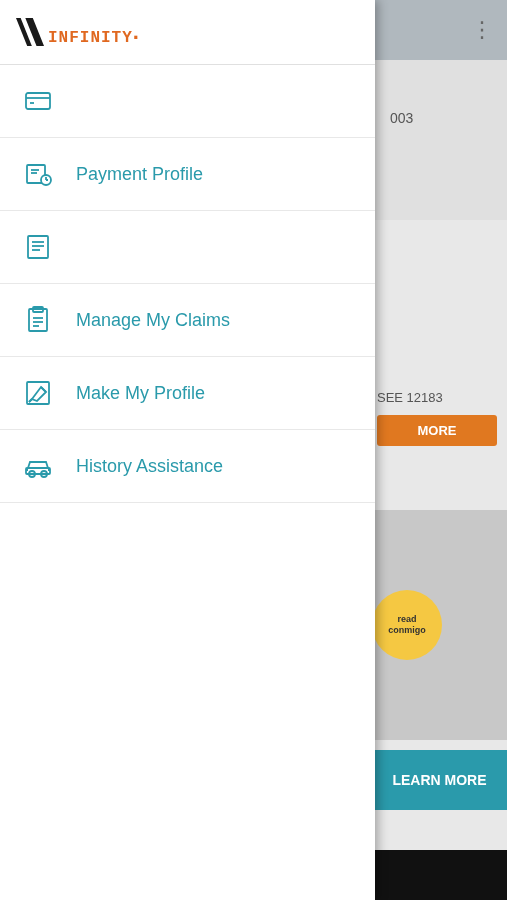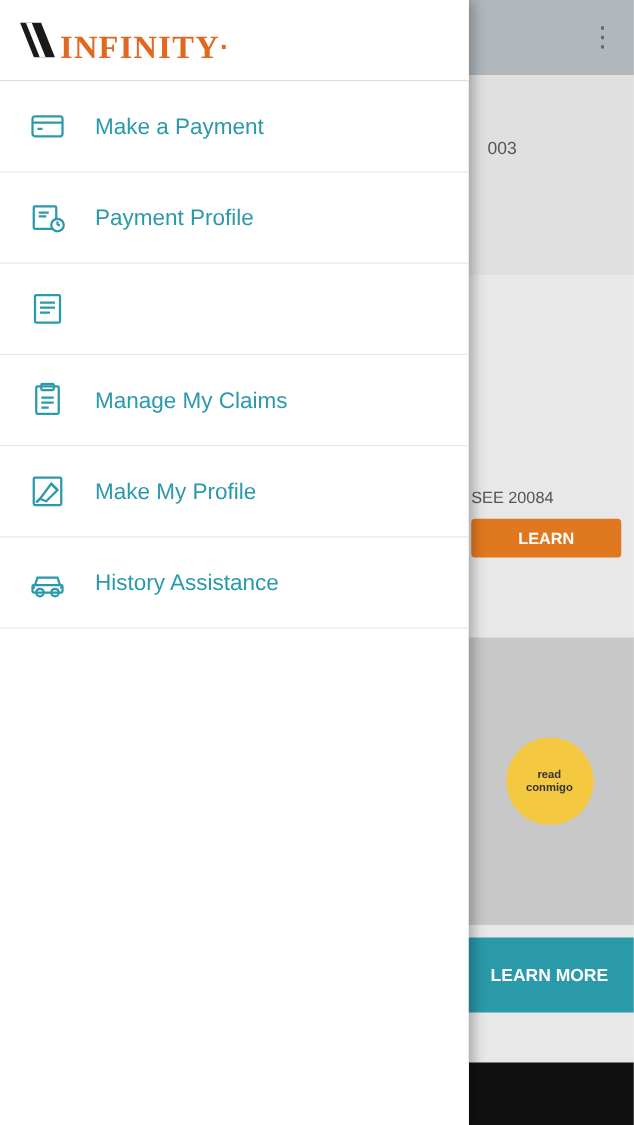--- a/index.html
+++ b/index.html
@@ -89,21 +89,21 @@
     .bg-image-area {
       position: absolute;
       top: 510px;
       right: 0;
       width: 135px;
       height: 230px;
       background: #c8c8c8;
       overflow: hidden;
       display: flex;
       align-items: center;
-      justify-content: center;
+      justify-content: flex-start;
     }
 
     .bg-read-badge {
       background: #f5c842;
       border-radius: 50%;
       width: 70px;
       height: 70px;
       display: flex;
       flex-direction: column;
       align-items: center;
@@ -164,24 +164,24 @@
       align-items: center;
     }
 
     .logo-slash {
       width: 28px;
       height: 28px;
       margin-right: 4px;
     }
 
     .logo-text {
-      font-size: 26px;
+      font-size: 16px;
       font-weight: bold;
       color: #e06820;
-      font-family: Liberation Serif, serif;
+      font-family: Liberation Mono, monospace;
       letter-spacing: 1px;
       margin-top: 11px;
     }
 
     .logo-dot {
       color: #e06820;
       font-size: 22px;
       font-weight: bold;
     }
 
@@ -235,22 +235,22 @@
 
 <div class="background-panel">
   <div class="bg-top-bar">
     <span class="bg-three-dots">⋮</span>
   </div>
   <div class="bg-account-section">
     <div class="bg-account-number">003</div>
   </div>
   <div class="bg-blue-bar"></div>
   <div class="bg-middle-section">
-    <div class="bg-see-text">SEE 20084</div>
-    <div class="bg-info-button">LEARN</div>
+    <div class="bg-see-text">SEE 12183</div>
+    <div class="bg-info-button">MORE</div>
   </div>
   <div class="bg-image-area">
     <div class="bg-read-badge">
       <span>read</span>
       <span>conmigo</span>
     </div>
   </div>
   <div class="bg-learn-more">LEARN
 MORE</div>
   <div class="bg-bottom-bar"></div>
@@ -271,21 +271,20 @@
   <ul class="menu-list">
 
     <li class="menu-item">
       <span class="menu-icon">
         <svg viewBox="0 0 28 28">
           <rect x="2" y="6" width="24" height="16" rx="2"></rect>
           <line x1="2" y1="11" x2="26" y2="11"></line>
           <line x1="6" y1="16" x2="10" y2="16"></line>
         </svg>
       </span>
-      <span class="menu-label">Make a Payment</span>
     </li>
 
     <li class="menu-item">
       <span class="menu-icon">
         <svg viewBox="0 0 28 28">
           <rect x="3" y="5" width="18" height="18" rx="1"></rect>
           <circle cx="22" cy="20" r="5" fill="white" stroke="#2a9aab" stroke-width="1.8"></circle>
           <line x1="22" y1="17" x2="22" y2="20"></line>
           <line x1="22" y1="20" x2="24" y2="20"></line>
           <line x1="7" y1="10" x2="15" y2="10"></line>

